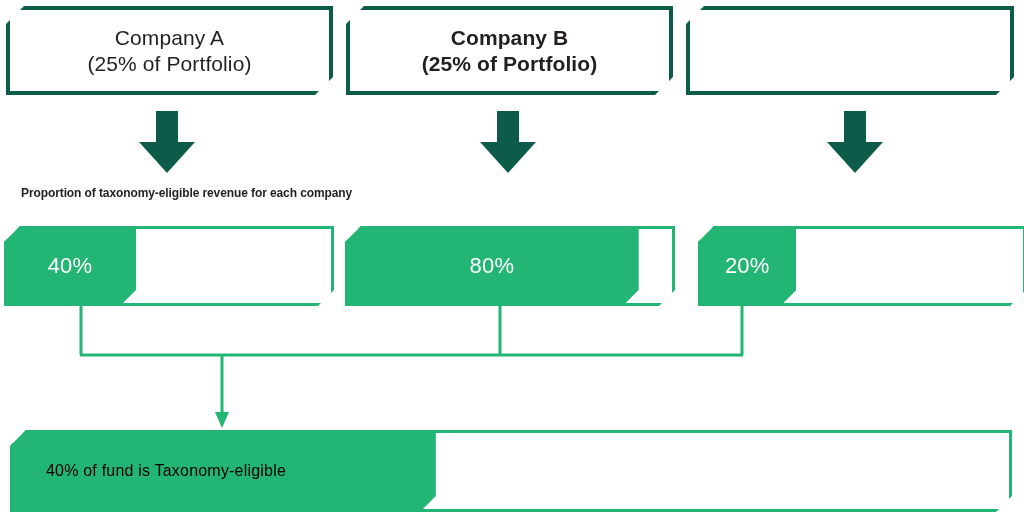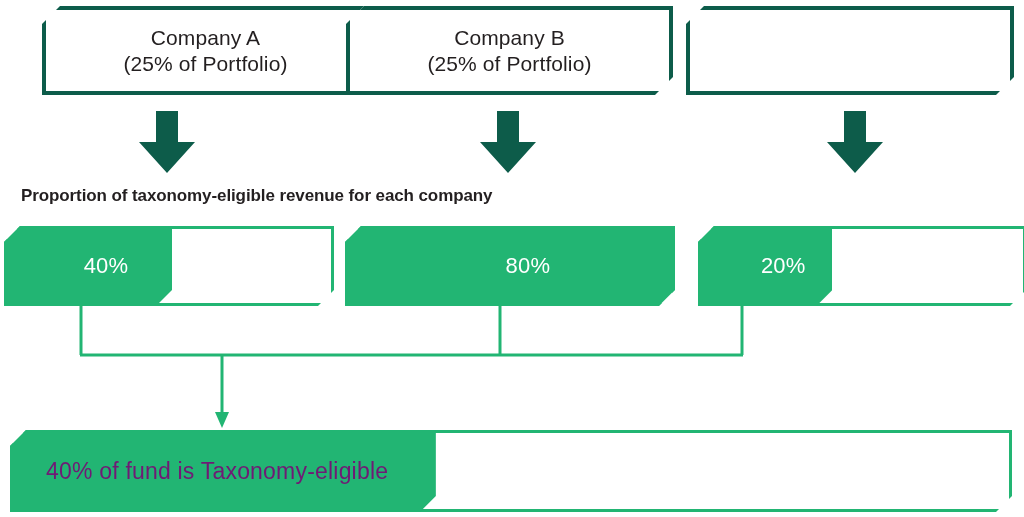--- a/index.html
+++ b/index.html
@@ -31,42 +31,42 @@
   }
   .company-inner .ln{display:block;white-space:nowrap;}
 
   
   .down-arrow{position:absolute;width:56px;height:62px;}
 
   
   .heading{
     position:absolute;
     color:#231f20;
-    font-size:17px;
+    font-size:12px;
     font-weight:bold;
     letter-spacing:-0.1px;
     white-space:nowrap;
   }
 
   
   .bar-wrap{position:absolute;height:80px;}
   .bar-outline{
     position:absolute;left:0;top:0;width:100%;height:100%;
     box-sizing:border-box;
     background:#ffffff;
     border:3px solid #22b573;
     -webkit-clip-path:polygon(16px 0, 100% 0, 100% calc(100% - 16px), calc(100% - 16px) 100%, 0 100%, 0 16px);
     clip-path:polygon(16px 0, 100% 0, 100% calc(100% - 16px), calc(100% - 16px) 100%, 0 100%, 0 16px);
   }
   .bar-fill{
     position:absolute;left:0;top:0;height:100%;
     background:#22b573;
     -webkit-clip-path:polygon(16px 0, 100% 0, 100% calc(100% - 16px), calc(100% - 16px) 100%, 0 100%, 0 16px);
     clip-path:polygon(16px 0, 100% 0, 100% calc(100% - 16px), calc(100% - 16px) 100%, 0 100%, 0 16px);
-    display:flex;align-items:center;justify-content:center;padding-left:36px;
+    display:flex;align-items:center;justify-content:center;
   }
   .bar-value{
     color:#ffffff;font-size:22px;letter-spacing:.2px;
     white-space:nowrap;
   }
 
   
   .conn{position:absolute;}
 
   
@@ -80,37 +80,37 @@
     clip-path:polygon(16px 0, 100% 0, 100% calc(100% - 16px), calc(100% - 16px) 100%, 0 100%, 0 16px);
   }
   .result-fill{
     position:absolute;left:0;top:0;height:100%;
     background:#22b573;
     -webkit-clip-path:polygon(16px 0, 100% 0, 100% calc(100% - 16px), calc(100% - 16px) 100%, 0 100%, 0 16px);
     clip-path:polygon(16px 0, 100% 0, 100% calc(100% - 16px), calc(100% - 16px) 100%, 0 100%, 0 16px);
     display:flex;align-items:center;
   }
   .result-label{
-    color:#701a75;font-size:23px;letter-spacing:.2px;
+    color:#000000;font-size:16px;letter-spacing:.2px;
     padding-left:36px;white-space:nowrap;
   }
 </style>
 </head>
 <body>
 
 <div class="stage">
 
-  <div class="company-box" style="left:6px;top:6px;width:327px;height:89px;margin-left:36px;">
+  <div class="company-box" style="left:6px;top:6px;width:327px;height:89px;">
     <div class="company-inner">
       <span class="ln">Company A</span>
       <span class="ln">(25% of Portfolio)</span>
     </div>
   </div>
 
-  <div class="company-box" style="left:346px;top:6px;width:327px;height:89px;">
+  <div class="company-box" style="left:346px;top:6px;width:327px;height:89px;font-weight:bold;">
     <div class="company-inner">
       <span class="ln">Company B</span>
       <span class="ln">(25% of Portfolio)</span>
     </div>
   </div>
 
   <div class="company-box" style="left:686px;top:6px;width:328px;height:89px;">
     <div class="company-inner">
     </div>
   </div>

